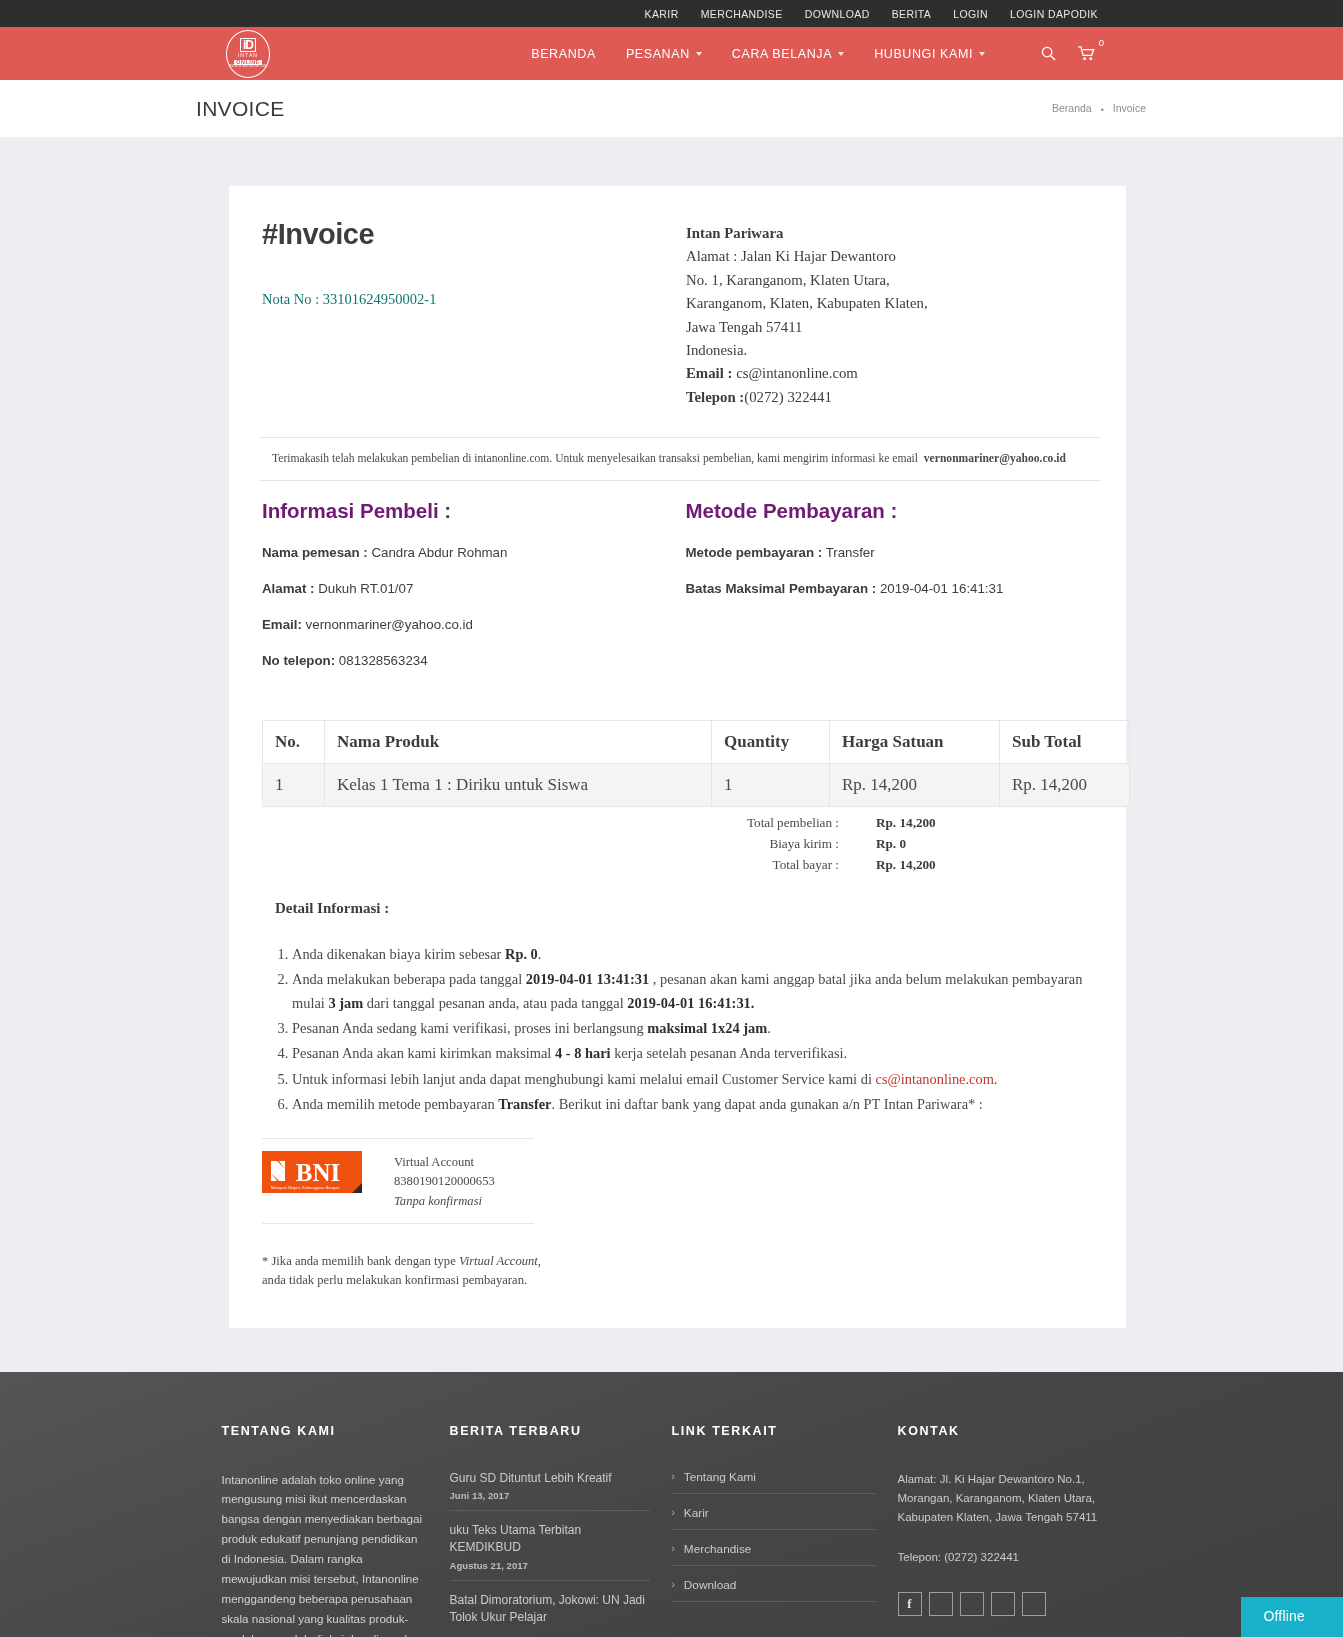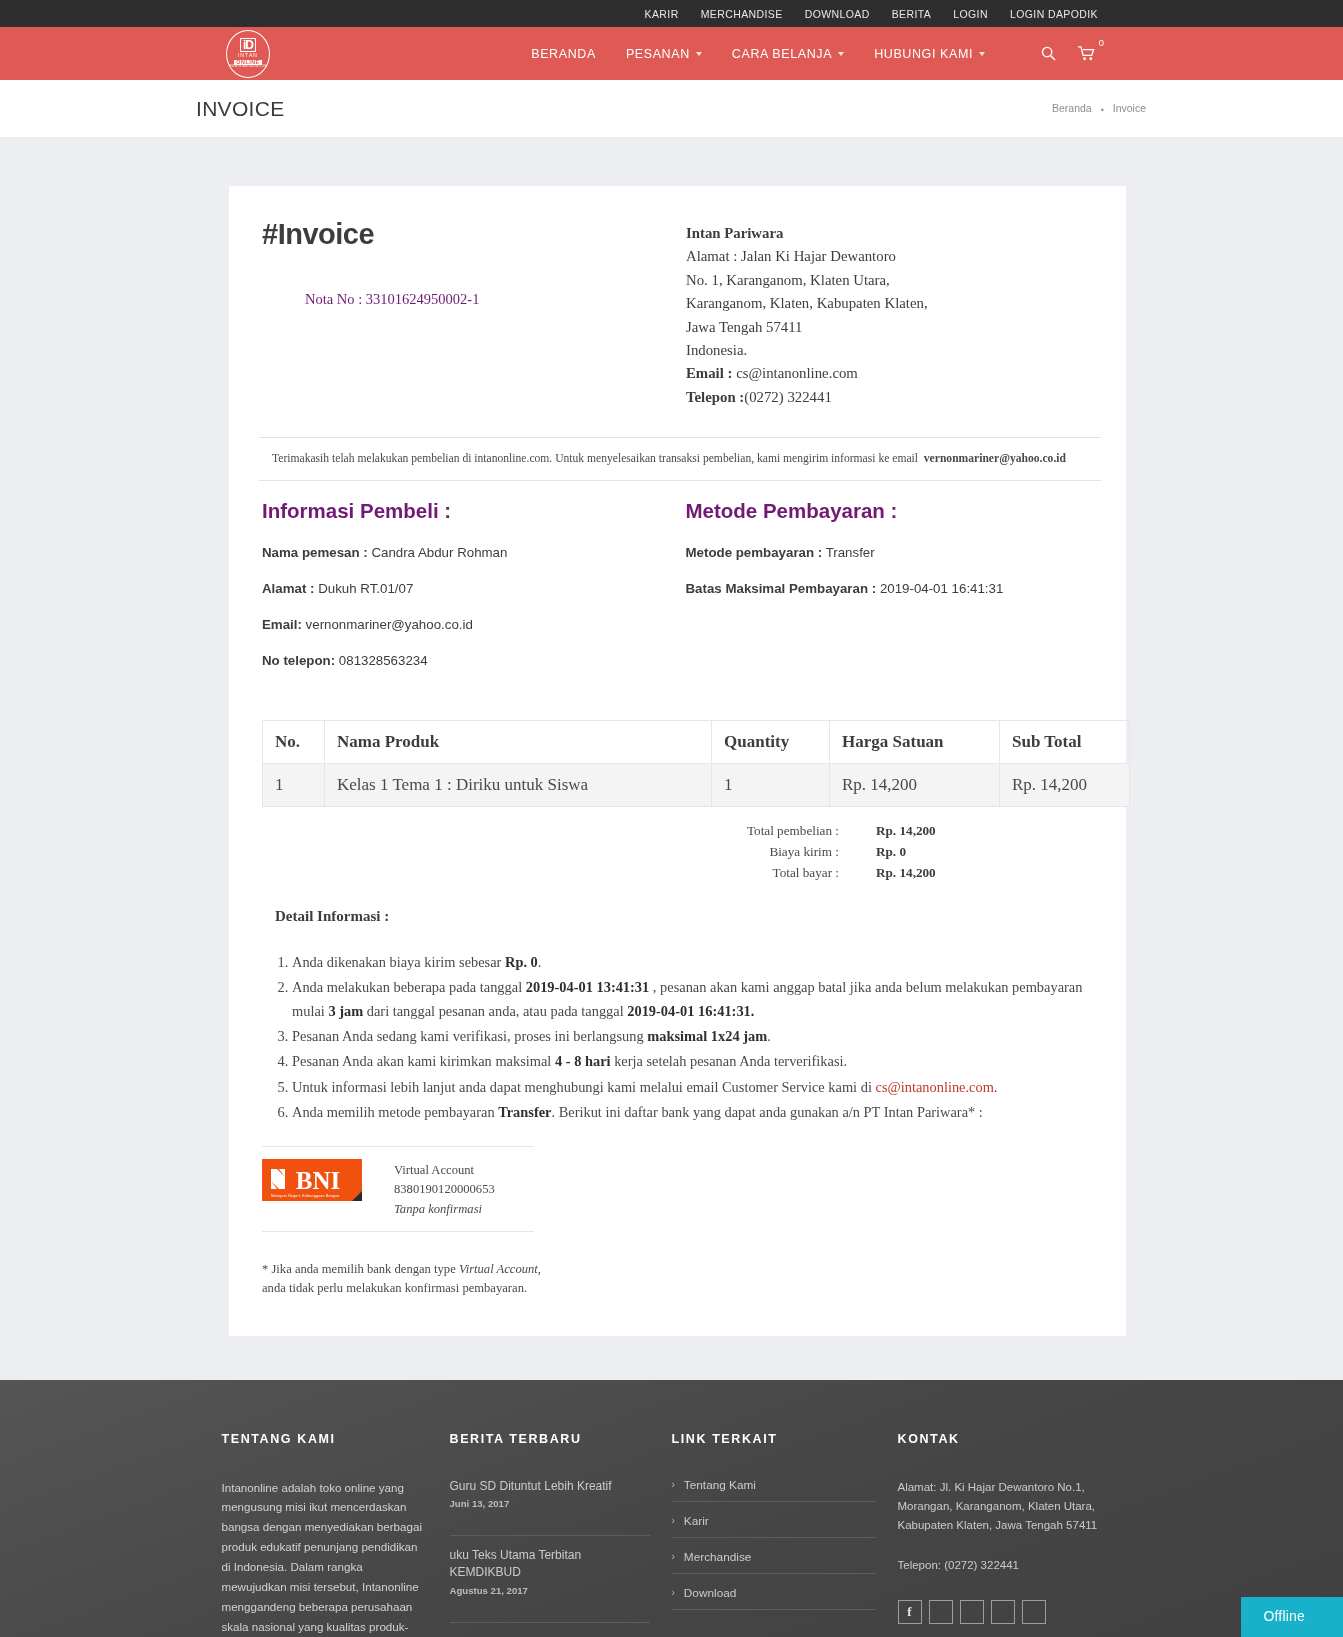--- a/index.html
+++ b/index.html
@@ -124,21 +124,21 @@
     padding:32px 17px 38px 17px;
   }
 
   
   .inv-top { display:flex; }
   .inv-left { width:440px; padding-left:16px; }
   .inv-title {
     font-size:29px; font-weight:bold; color:#3d3d3d;
     margin:0 0 40px 0; letter-spacing:-.5px;
   }
-  .nota { font-family:"Liberation Serif", serif; font-size:14.5px; color:#701a75;margin-left:43px; }
+  .nota { font-family:"Liberation Serif", serif; font-size:14.5px; color:#0f766e; }
   .inv-right { font-family:"Liberation Serif", serif; font-size:14.8px; color:#3d3d3d; line-height:1.58; padding-top:4px;}
   .inv-right .b { font-weight:bold; }
 
   hr.sep { border:none; border-top:1px solid #e4e4e4; margin:28px 8px 0 13px; }
 
   .thanks {
     font-family:"Liberation Serif", serif;
     font-size:11.6px; color:#4a4a4a;
     padding:14px 10px 15px 26px;
   }
@@ -170,21 +170,21 @@
   table.items th { font-weight:bold; color:#3d3d3d; }
   table.items tbody tr { background:#f4f4f4; }
   .c-no { width:62px; }
   .c-qty { width:118px; }
   .c-harga { width:170px; }
   .c-sub { width:130px; }
 
   
   .totals {
     font-family:"Liberation Serif", serif;
-    margin:16px 0 0 0;
+    margin:8px 0 0 0;
     padding-right:160px;
     display:flex; flex-direction:column; align-items:flex-end;
   }
   .trow { display:flex; font-size:13.2px; margin-bottom:5px; }
   .tlabel { width:145px; text-align:right; color:#4a4a4a; }
   .tval { width:110px; text-align:left; padding-left:37px; font-weight:bold; color:#3d3d3d; }
 
   .detail-h {
     font-family:"Liberation Serif", serif;
     font-weight:bold; font-size:15px; color:#3d3d3d;
@@ -266,21 +266,21 @@
   .fcol { padding-right:22px; }
   .fcol1 { width:228px; }
   .fcol2 { width:222px; }
   .fcol3 { width:226px; }
   .fcol4 { width:224px; }
   .fcol h3 {
     color:#fff; font-size:12.5px; font-weight:bold;
     letter-spacing:1.6px; margin:0 0 32px 0;
   }
   .fabout { color:#cfd3d6; font-size:11.6px; line-height:1.72; }
-  .fnews-item { border-bottom:1px solid #5c5c5c; padding-bottom:26px; margin-bottom:11px; }
+  .fnews-item { border-bottom:1px solid #5c5c5c; padding-bottom:9px; margin-bottom:11px; }
   .fnews-item:last-child { border-bottom:none; }
   .fnews-title { color:#c8ccd0; font-size:12px; line-height:1.45; }
   .fnews-date { color:#b9bdc1; font-size:9.6px; font-weight:bold; margin-top:3px; }
   .flink {
     border-bottom:1px solid #5c5c5c;
     padding:0 0 9px 0; margin-bottom:12px;
     color:#c8ccd0; font-size:11.8px;
     display:flex; align-items:center; text-decoration:none;
   }
   .flink .chev { margin-right:9px; color:#b0b4b8; font-size:10px; }

